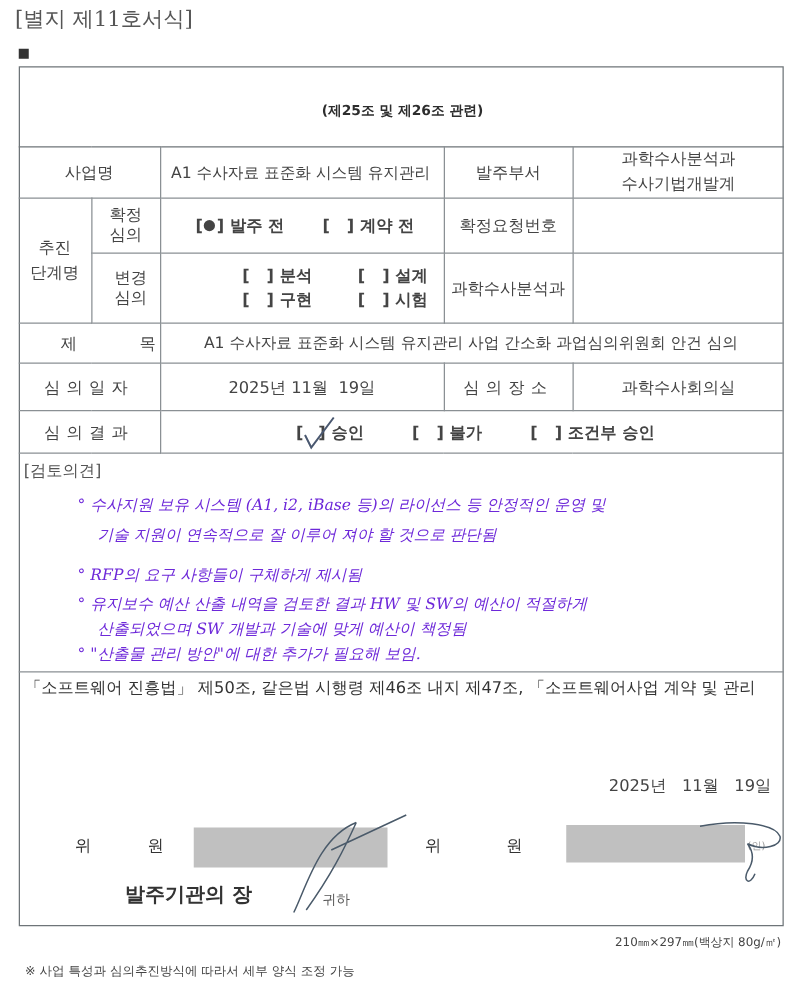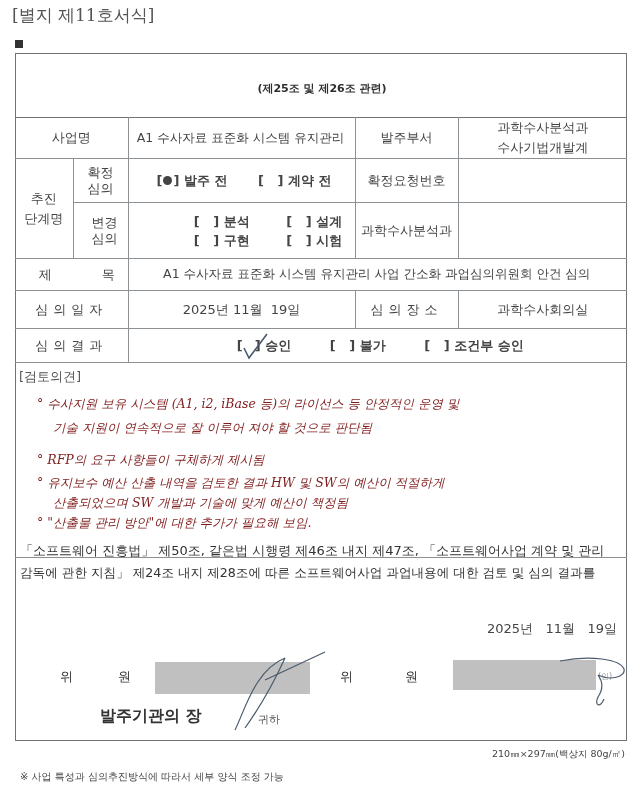--- a/index.html
+++ b/index.html
@@ -24,23 +24,23 @@
   table.grid td:first-child { border-left:none; }
   table.grid td:last-child { border-right:none; }
   .spaced { letter-spacing:5px; }
   .left { text-align:center; }
   .bold { font-weight:bold; color:#333; }
   .opt { display:inline-block; white-space:nowrap; }
   .dot { display:inline-block; width:9px; height:9px; background:#444; border-radius:50%; vertical-align:0px; margin:0 1px; }
   .check { position:relative; display:inline-block; width:12px; }
   .check svg { position:absolute; left:-2px; top:-18px; }
 
-  .review { left:15px; top:362px; width:612px; height:196px; border-bottom:1px solid #8a9094; box-sizing:border-box; }
+  .review { left:15px; top:362px; width:612px; height:176px; border-bottom:1px solid #8a9094; box-sizing:border-box; }
   .review .label { position:absolute; left:4px; top:6px; font-size:13px; color:#555; }
-  .hand { position:absolute; font-family:"DejaVu Serif","Liberation Serif",serif; font-style:italic; font-size:12.5px; color:#7f1d1d; white-space:nowrap; }
+  .hand { position:absolute; font-family:"DejaVu Serif","Liberation Serif",serif; font-style:italic; font-size:12.5px; color:#6d28d9; white-space:nowrap;margin-left:25px; }
 
   .body-text { left:20px; top:540px; width:602px; font-size:13px; line-height:22px; color:#333; }
   .date-right { right:26px; top:620px; font-size:13px; color:#444; }
 
   .sig-label { font-size:13px; color:#333; }
   .redact { background:#c0c0c0; }
   .orderer { left:100px; top:706px; font-size:16px; font-weight:bold; color:#333; }
   .gwiha { left:177px; top:712px; font-size:11px; color:#555; }
   .paper-size { right:18px; top:748px; font-size:9.5px; color:#444; }
   .footnote { left:20px; top:770px; font-size:10px; color:#444; }
@@ -103,21 +103,21 @@
       </div>
       <div>
         <span class="opt" style="width:120px;">[&nbsp;&nbsp;&nbsp;] <span>구현</span></span>
         <span class="opt">[&nbsp;&nbsp;&nbsp;] <span>시험</span></span>
       </div>
     </td>
     <td>과학수사분석과</td>
     <td></td>
   </tr>
   <tr style="height:32px">
-    <td colspan="2" style="text-align:center;padding-left:14px;">
+    <td colspan="2" style="text-align:right;padding-left:14px;">
       <span>제</span><span style="display:inline-block;width:50px;"></span><span>목</span>
     </td>
     <td colspan="3" class="left" style="font-size:12.5px;padding-left:1px;white-space:nowrap;overflow:hidden;">A1 수사자료 표준화 시스템 유지관리 사업 간소화 과업심의위원회 안건 심의</td>
   </tr>
   <tr style="height:38px">
     <td colspan="2" class="spaced">심의일자</td>
     <td style="white-space:pre;">2025년 11월  19일</td>
     <td class="spaced">심의장소</td>
     <td>과학수사회의실</td>
   </tr>
@@ -139,21 +139,20 @@
   <div class="hand" style="left:22px;top:34px;">° 수사지원 보유 시스템 (A1, i2, iBase 등)의 라이선스 등 안정적인 운영 및</div>
   <div class="hand" style="left:38px;top:58px;">기술 지원이 연속적으로 잘 이루어 져야 할 것으로 판단됨</div>
   <div class="hand" style="left:22px;top:90px;">° RFP의 요구 사항들이 구체하게 제시됨</div>
   <div class="hand" style="left:22px;top:113px;">° 유지보수 예산 산출 내역을 검토한 결과 HW 및 SW의 예산이 적절하게</div>
   <div class="hand" style="left:38px;top:133px;">산출되었으며 SW 개발과 기술에 맞게 예산이 책정됨</div>
   <div class="hand" style="left:22px;top:153px;">° "산출물 관리 방안"에 대한 추가가 필요해 보임.</div>
 </div>
 
 <div class="abs body-text">
   <div style="white-space:nowrap;">「소프트웨어 진흥법」 제50조, 같은법 시행령 제46조 내지 제47조, 「소프트웨어사업 계약 및 관리</div>
-  <div style="white-space:nowrap;font-size:12.6px;">감독에 관한 지침」 제24조 내지 제28조에 따른 소프트웨어사업 과업내용에 대한 검토 및 심의 결과를</div>
 </div>
 
 <div class="abs date-right" style="white-space:pre;">2025년   11월   19일</div>
 
 <div class="abs sig-label" style="left:60px;top:668px;">위</div>
 <div class="abs sig-label" style="left:118px;top:668px;">원</div>
 <div class="abs redact" style="left:155px;top:662px;width:155px;height:32px;"></div>
 <svg class="abs" style="left:215px;top:650px;" width="120" height="90" viewBox="0 0 120 90">
   <path d="M70 8 C40 20, 30 60, 20 80 M70 8 C60 30, 50 50, 30 78 M50 30 L110 2" fill="none" stroke="#4a5a6a" stroke-width="1.2"></path>
 </svg>

